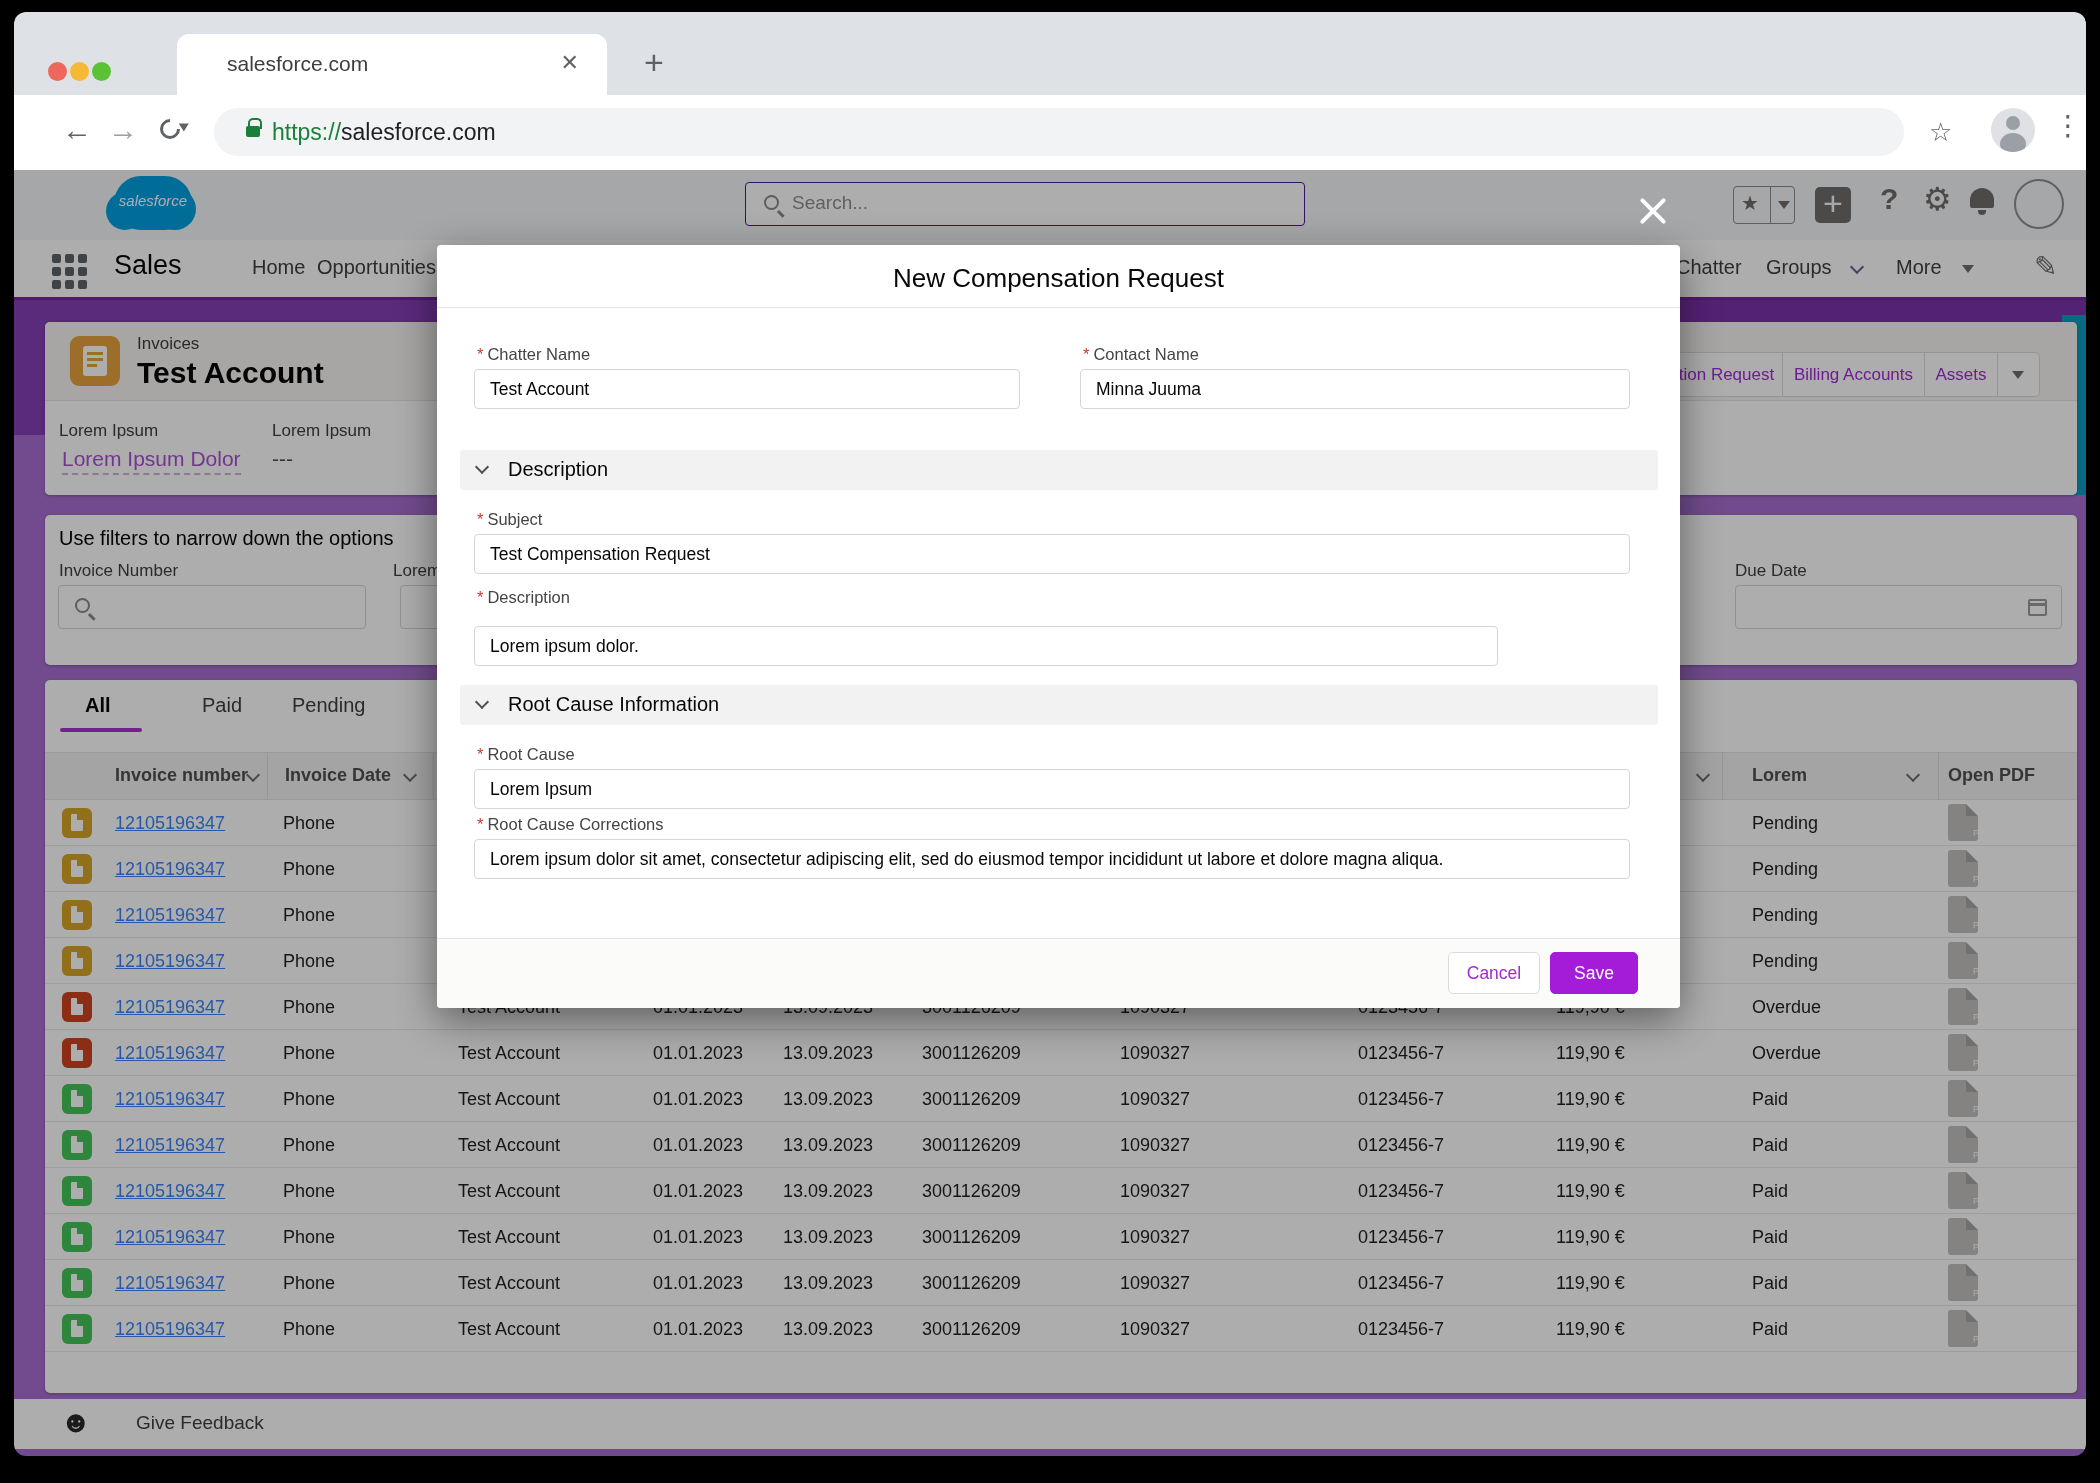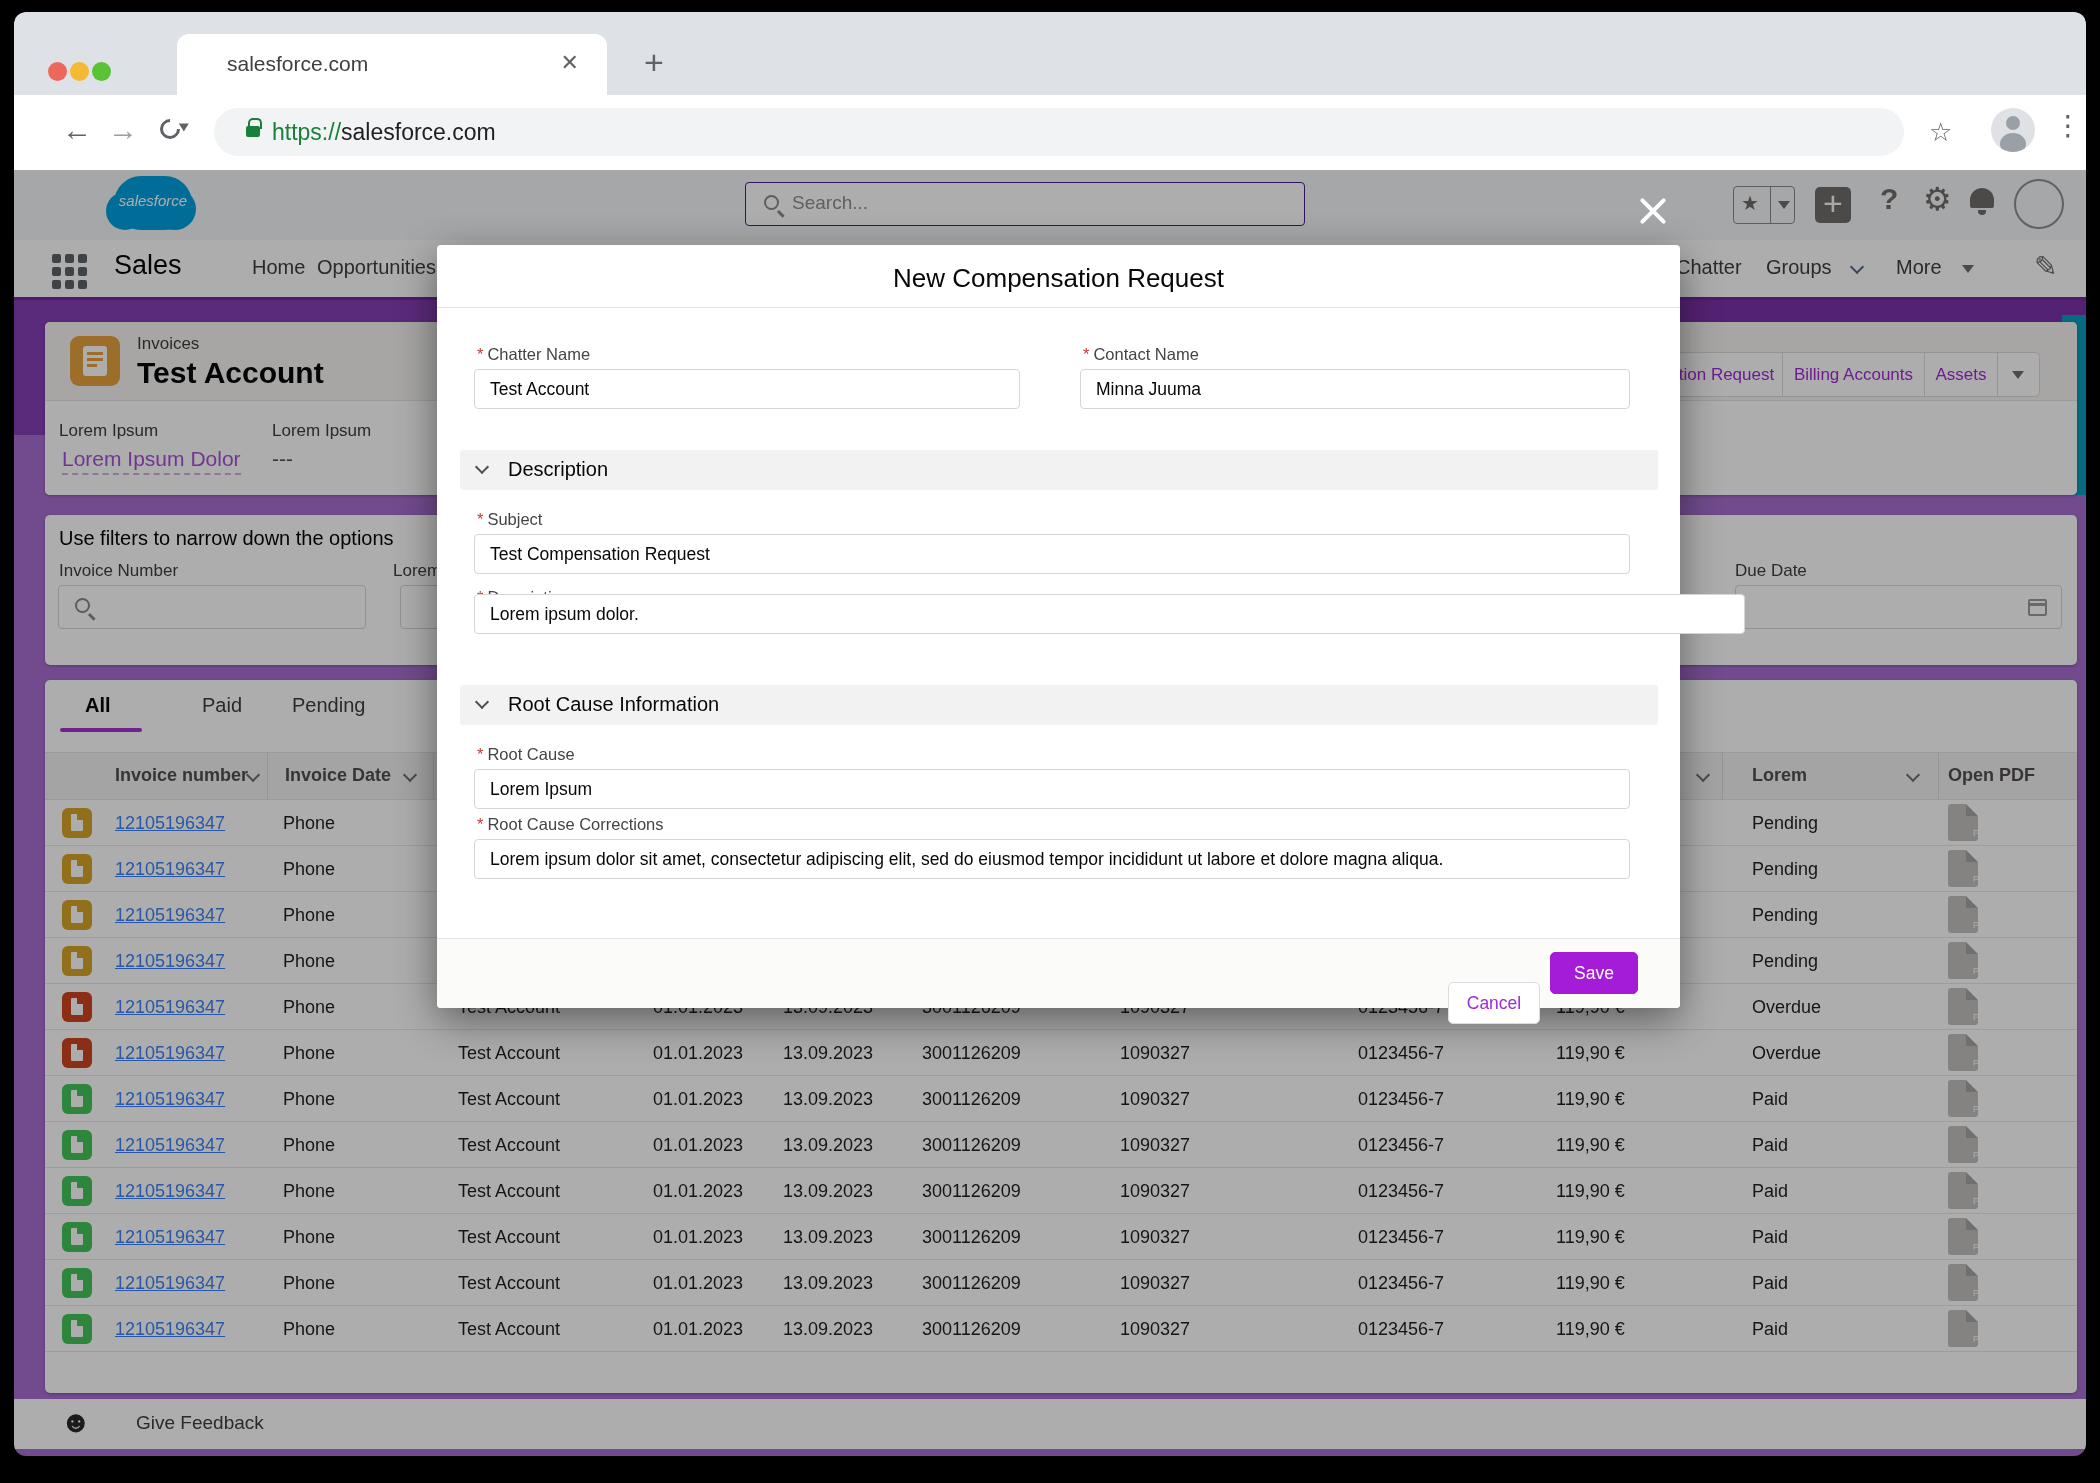--- a/index.html
+++ b/index.html
@@ -126,21 +126,21 @@
   .mtitle { position:absolute; left:0; right:0; top:18px; text-align:center; font-size:26px; color:#080707; }
   .mhr { position:absolute; left:0; right:0; top:62px; height:1px; background:#e3e3e3; }
   .mlabel { position:absolute; font-size:16.5px; color:#444; }
   .req { color:#c23934; margin-right:4px; }
   .minput { position:absolute; height:40px; background:#fff; border:1px solid #d8d6d5; border-radius:4px; font-size:17.5px; color:#080707; line-height:38px; padding-left:15px; white-space:nowrap; overflow:hidden; }
   .msection { position:absolute; left:23px; width:1198px; height:40px; background:#f2f2f2; border-radius:3px; }
   .msection .chev { position:absolute; left:17px; top:12px; border-color:#514f4d; }
   .msection span { position:absolute; left:48px; top:8px; font-size:20px; color:#080707; }
   .mfooter { position:absolute; left:0; right:0; bottom:0; height:70px; background:#fbfbfa; border-top:1px solid #e3e3e3; border-radius:0 0 4px 4px; }
   .btn { position:absolute; top:13px; height:42px; border-radius:5px; font-size:17.5px; text-align:center; line-height:40px; cursor:pointer; }
-  .btn.cancel { left:1011px; width:92px; background:#fff; border:1px solid #dddbda; color:#a429d8;margin-top:30px; }
+  .btn.cancel { left:1011px; width:92px; background:#fff; border:1px solid #dddbda; color:#a429d8; }
   .btn.save { left:1113px; width:88px; background:#a41bd8; border:1px solid #a41bd8; color:#fff; }
   .mclose { left:1636px; top:194px; width:34px; height:34px; z-index:21; cursor:pointer; }
   .mclose:before, .mclose:after { content:""; position:absolute; left:0px; top:15px; width:34px; height:4px; background:#fff; border-radius:2px; }
   .mclose:before { transform:rotate(45deg); }
   .mclose:after { transform:rotate(-45deg); }
 
   
   .frame { left:14px; top:12px; width:2072px; height:1444px; border-radius:12px; box-shadow:0 0 0 120px #000; z-index:40; pointer-events:none; }
 </style>
 </head>
@@ -512,21 +512,21 @@
     <div class="mlabel" style="left:646px;top:100px"><span class="req">*</span><span>Contact Name</span></div>
     <div class="minput" style="left:643px;top:124px;width:550px">Minna Juuma</div>
 
     <div class="msection" style="top:205px">
       <span class="chev"></span>
       <span>Description</span>
     </div>
     <div class="mlabel" style="left:40px;top:265px"><span class="req">*</span><span>Subject</span></div>
     <div class="minput" style="left:37px;top:289px;width:1156px">Test Compensation Request</div>
     <div class="mlabel" style="left:40px;top:343px"><span class="req">*</span><span>Description</span></div>
-    <div class="minput" style="left:37px;top:349px;width:1271px">Lorem ipsum dolor.</div>
+    <div class="minput" style="left:37px;top:381px;width:1024px">Lorem ipsum dolor.</div>
 
     <div class="msection" style="top:440px">
       <span class="chev"></span>
       <span>Root Cause Information</span>
     </div>
     <div class="mlabel" style="left:40px;top:500px"><span class="req">*</span><span>Root Cause</span></div>
     <div class="minput" style="left:37px;top:524px;width:1156px">Lorem Ipsum</div>
     <div class="mlabel" style="left:40px;top:570px"><span class="req">*</span><span>Root Cause Corrections</span></div>
     <div class="minput" style="left:37px;top:594px;width:1156px">Lorem ipsum dolor sit amet, consectetur adipiscing elit, sed do eiusmod tempor incididunt ut labore et dolore magna aliqua.</div>
 

